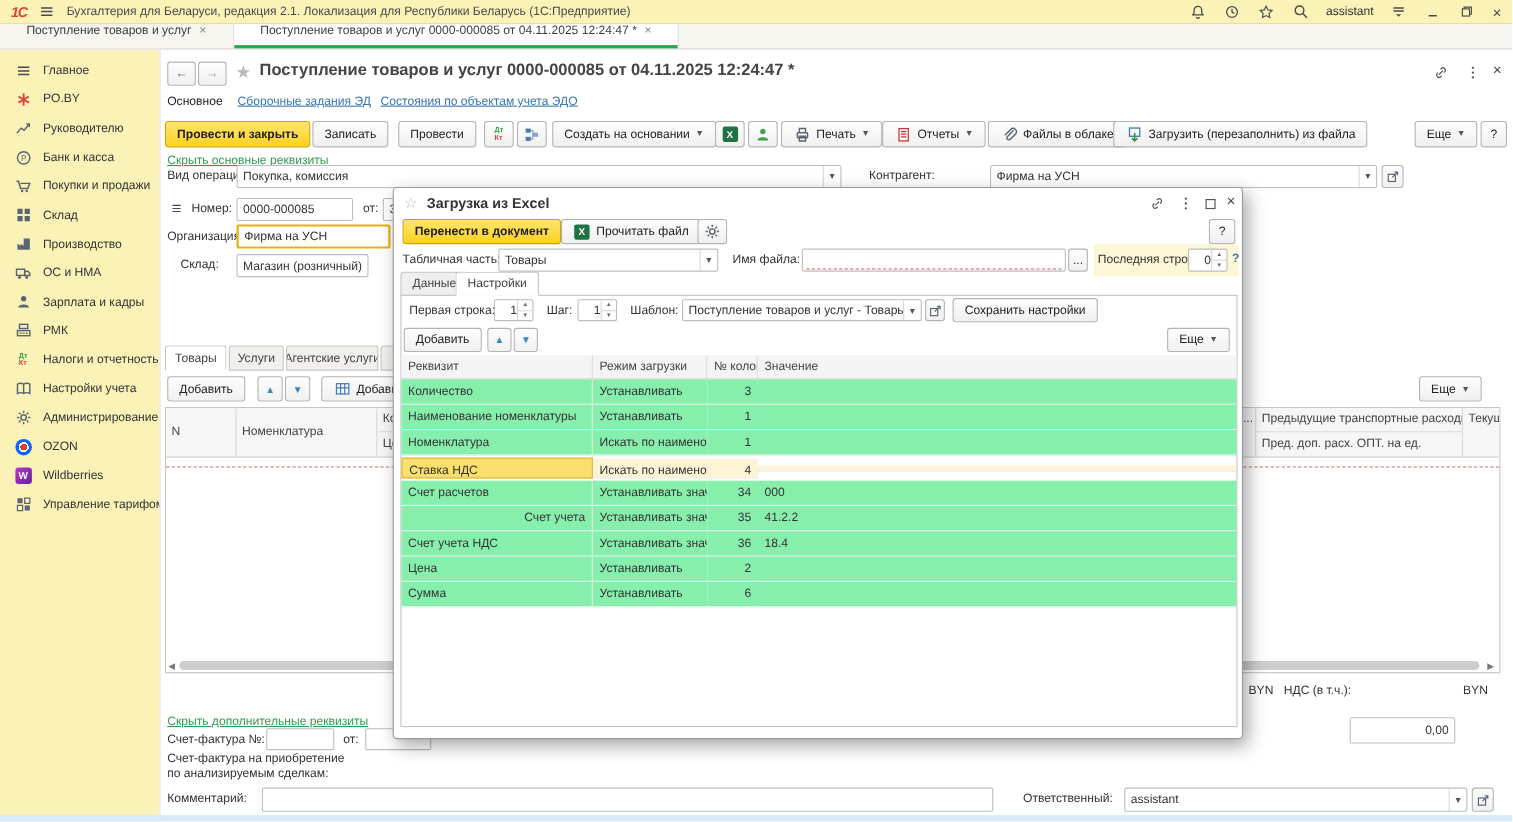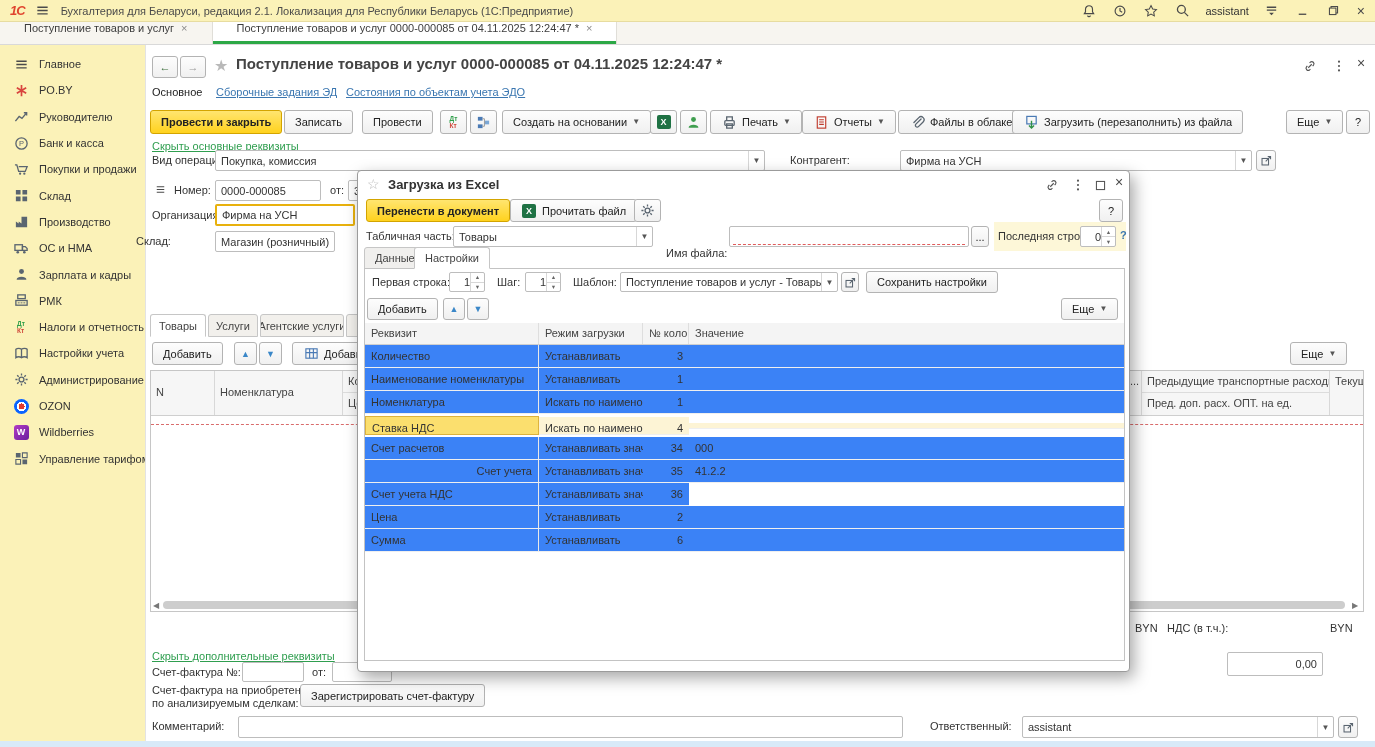--- a/index.html
+++ b/index.html
@@ -62,21 +62,21 @@
   
   .dlg{position:absolute;left:357px;top:170px;width:773px;height:502px;background:#fff;border:1px solid #9b9b9b;
     border-radius:4px;box-shadow:4px 6px 16px rgba(0,0,0,.35);z-index:40;box-sizing:border-box}
   .dtab{position:absolute;height:22px;box-sizing:border-box;display:flex;align-items:center;padding:0 10px;
     border:1px solid #c6c6c6;border-radius:3px 3px 0 0;background:#f0efed;color:#444;cursor:pointer;z-index:1}
   .dtab.act{background:#fff;border-bottom:1px solid #fff;z-index:3}
   .box{position:absolute;border:1px solid #c3c3c3;background:#fff;box-sizing:border-box;z-index:2}
   .dgh{position:absolute;display:flex;background:#f4f4f4;border-bottom:1px solid #cfcfcf;box-sizing:border-box;height:22px;z-index:3}
   .dgh .hc{box-sizing:border-box;padding:4px 6px;border-right:1px solid #dedede;color:#444;overflow:hidden;white-space:nowrap}
   .dg-row{position:absolute;display:flex;height:23px;cursor:pointer;z-index:3;left:7px}
-  .dg-row .c{box-sizing:border-box;padding:5px 6px 0 6px;white-space:nowrap;overflow:hidden;border-bottom:1px solid #efefef;background:#3b82f6}
+  .dg-row .c{box-sizing:border-box;padding:5px 6px 0 6px;white-space:nowrap;overflow:hidden;border-bottom:1px solid #efefef;background:#86efac}
   .dg-row .c0{border-right:1px solid #e8e8e8}
   .dg-row .c2{text-align:right}
   .dg-row.sel .c{background:#fdf4d5}
   .dg-row.sel .c0{background:#fbdf6e;border:1px solid #dcb23c;border-bottom:1px solid #dcb23c}
   .hint{color:#3a76b0;font-weight:bold;cursor:pointer}
   .status{position:absolute;left:0;top:741px;width:100%;height:6px;background:#d8eaf8}
   .scrth{position:absolute;background:#cdcdcd;border-radius:4px;cursor:pointer}
   .sarr{position:absolute;color:#777;font-size:8px;cursor:pointer}
 </style>
 </head>
@@ -438,21 +438,21 @@
   </div>
   <div class="lbl" style="left:330px;top:184px">от:</div>
   <div class="fld" style="left:348px;top:180px;width:80px;height:21px">
     <span class="val">31.12</span>
   </div>
 
   <div class="lbl" style="left:152px;top:209px">Организация:</div>
   <div class="fld focus" style="left:215px;top:204px;width:140px;height:22px">
     <span class="val">Фирма на УСН</span>
   </div>
-  <div class="lbl" style="left:136px;top:235px">Склад:</div>
+  <div class="lbl" style="left:164px;top:235px">Склад:</div>
   <div class="fld" style="left:215px;top:231px;width:120px;height:21px">
     <span class="val">Магазин (розничный)</span>
   </div>
 
   <div class="itab act" style="left:150px;top:314px;width:56px">Товары</div>
   <div class="itab" style="left:208px;top:314px;width:50px">Услуги</div>
   <div class="itab" style="left:260px;top:314px;width:84px">Агентские услуги</div>
   <div class="itab" style="left:346px;top:314px;width:50px">Воз</div>
 
   <div class="btn" style="left:152px;top:342px;height:23px">
@@ -504,23 +504,20 @@
   <div class="lbl" style="left:152px;top:666px">Счет-фактура №:</div>
   <div class="fld" style="left:242px;top:662px;width:62px;height:20px">
       <span class="val"></span>
     </div>
   <div class="lbl" style="left:312px;top:666px">от:</div>
   <div class="fld" style="left:332px;top:662px;width:60px;height:20px">
       <span class="val"></span>
     </div>
   <div class="lbl" style="left:152px;top:684px">Счет-фактура на приобретение</div>
   <div class="lbl" style="left:152px;top:697px">по анализируемым сделкам:</div>
-  <div class="btn" style="left:300px;top:684px;height:23px">
-      <span>Зарегистрировать счет-фактуру</span>
-    </div>
   <div class="lbl" style="left:152px;top:720px">Комментарий:</div>
   <div class="fld" style="left:238px;top:716px;width:665px;height:22px">
       <span class="val"></span>
     </div>
   <div class="lbl" style="left:930px;top:720px">Ответственный:</div>
   <div class="fld" style="left:1022px;top:716px;width:312px;height:22px">
     <span class="val">assistant</span>
     <span class="cbtn">▼</span>
   </div>
   <div class="btn icb" style="left:1338px;top:716px;width:20px;height:22px">
@@ -575,21 +572,21 @@
       </div>
     <div class="btn icb" style="left:741px;top:28px;width:24px;height:23px">
         <span>?</span>
       </div>
 
     <div class="lbl" style="left:8px;top:59px">Табличная часть:</div>
     <div class="fld" style="left:95px;top:55px;width:200px;height:21px">
       <span class="val">Товары</span>
       <span class="cbtn">▼</span>
     </div>
-    <div class="lbl" style="left:308px;top:76px">Имя файла:</div>
+    <div class="lbl" style="left:308px;top:59px">Имя файла:</div>
     <div class="fld" style="left:371px;top:55px;width:240px;height:21px">
       <span class="val"></span>
       <span class="redline"></span>
     </div>
     <div class="btn icb" style="left:613px;top:55px;width:18px;height:21px;padding:0">...</div>
     <div class="abs" style="left:636px;top:51px;width:132px;height:29px;background:#fdf7d8"></div>
     <div class="lbl" style="left:640px;top:59px">Последняя строка:</div>
     <div class="fld num" style="left:722px;top:55px;width:36px;height:21px">
       <span class="val">0</span>
       <span class="spin">
@@ -690,20 +687,21 @@
         <div class="dg-row" style="top: 289px;">
           <div class="c c0" style="width: 174px; text-align: right;">Счет учета</div>
           <div class="c c1" style="width: 104px;">Устанавливать значение</div>
           <div class="c c2" style="width: 46px;">35</div>
           <div class="c c3" style="width: 435px;">41.2.2</div>
         </div>
         <div class="dg-row" style="top: 312px;">
           <div class="c c0" style="width: 174px;">Счет учета НДС</div>
           <div class="c c1" style="width: 104px;">Устанавливать значение</div>
           <div class="c c2" style="width: 46px;">36</div>
+          <div class="c c3" style="width: 435px;">18.4</div>
         </div>
         <div class="dg-row" style="top: 335px;">
           <div class="c c0" style="width: 174px;">Цена</div>
           <div class="c c1" style="width: 104px;">Устанавливать</div>
           <div class="c c2" style="width: 46px;">2</div>
           <div class="c c3" style="width: 435px;"></div>
         </div>
         <div class="dg-row" style="top: 358px;">
           <div class="c c0" style="width: 174px;">Сумма</div>
           <div class="c c1" style="width: 104px;">Устанавливать</div>

